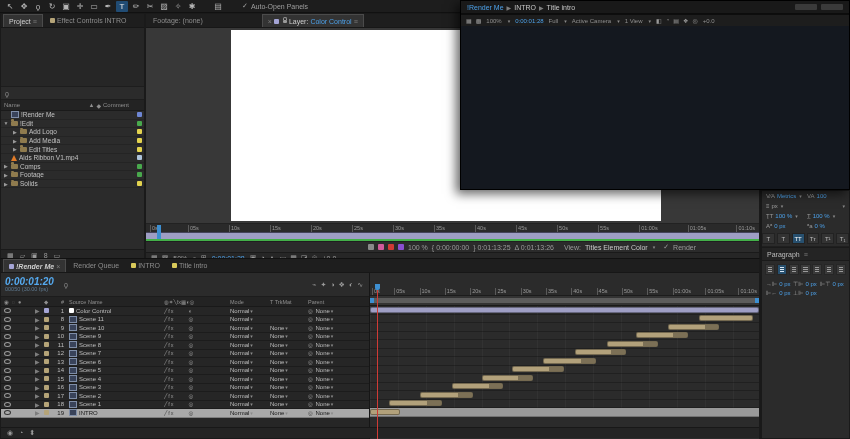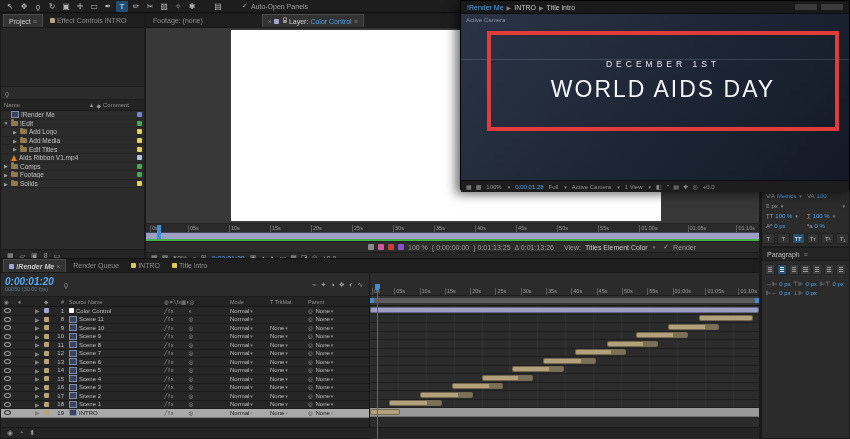--- a/index.html
+++ b/index.html
@@ -375,28 +375,20 @@
           <span style="display:flex;gap:3px;align-items:center;">
             <span>Title intro</span>
             <span class="dim tiny"></span>
           </span>
         </span>
       <span id="crumb-buttons">
         <span class="winbtn"></span>
         <span class="winbtn"></span>
       </span>
     </div>
-    <div id="compview">
-      <span id="cam-label">Active Camera</span>
-      <div id="faint-line"></div>
-      <div id="redcard">
-        <div id="card-sub">DECEMBER 1ST</div>
-        <div id="card-title">WORLD AIDS DAY</div>
-      </div>
-    </div>
     <div id="comp-toolbar">
       <span style="display:flex;gap:4px;">
 
       <span class="icon"><span>▦</span></span>
           <span class="icon"><span>▩</span></span>
         </span>
       <span>100%</span>
       <span class="ddv">▾</span>
       <span class="blue">0:00:01:28</span>
       <span>Full</span>

